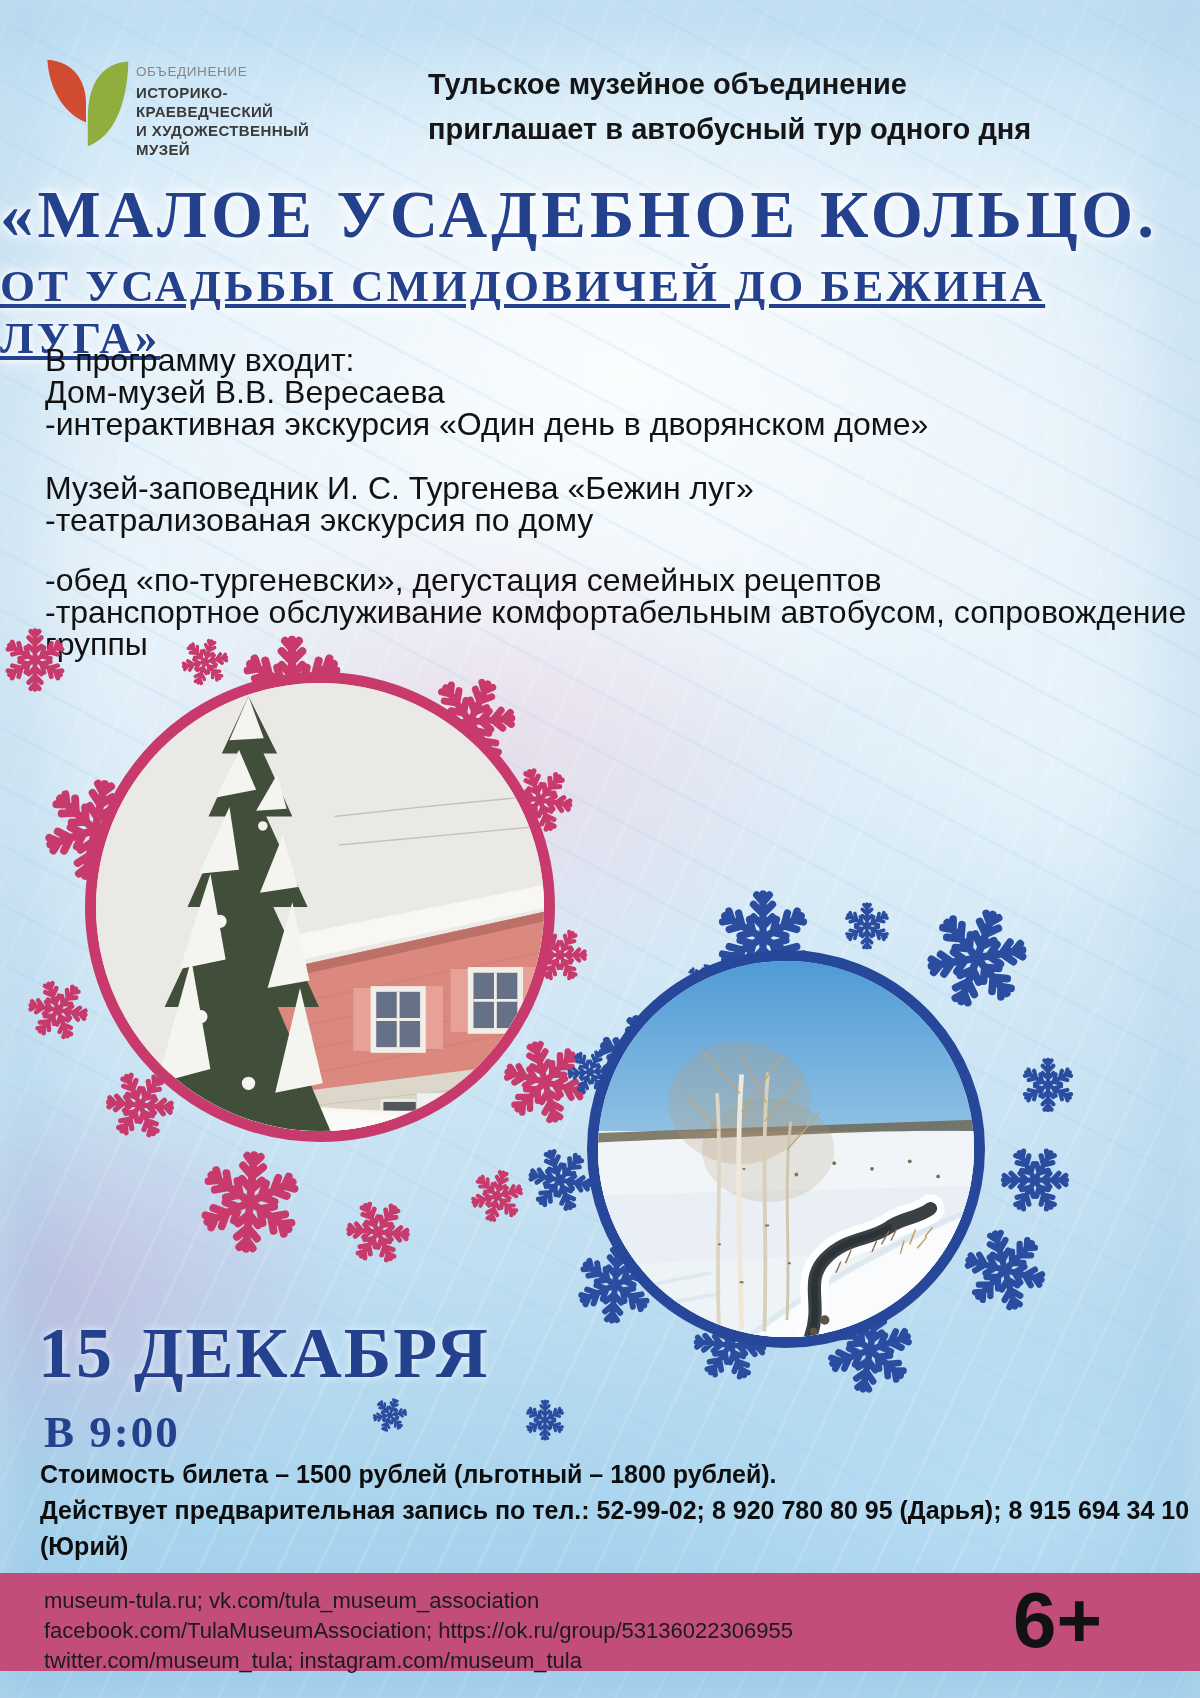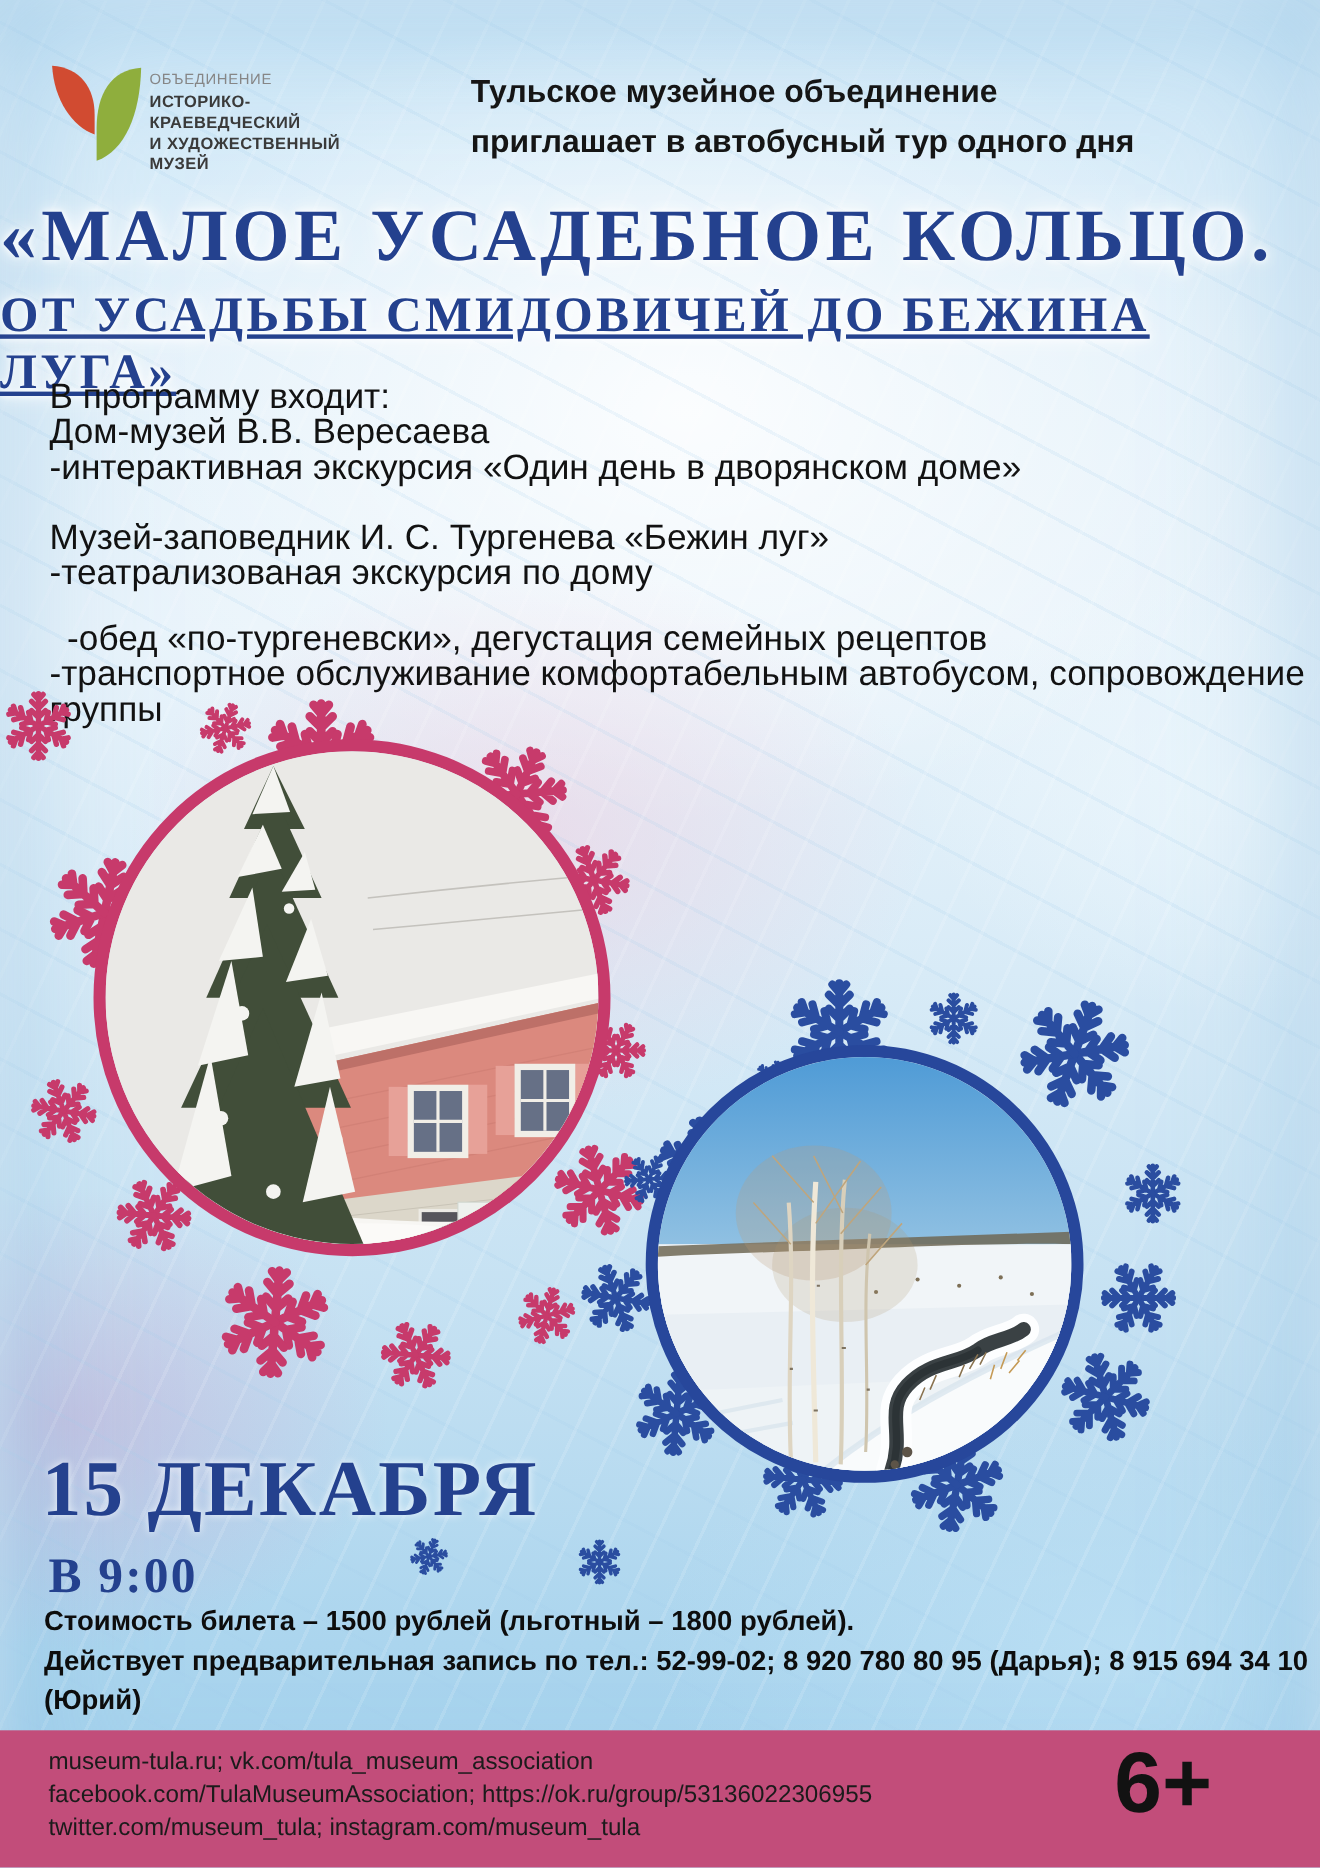--- a/index.html
+++ b/index.html
@@ -38,21 +38,21 @@
   
   .title { left:0; right:0; text-align:left; color:var(--title-blue,#24418e);
     font-family:"Liberation Serif","DejaVu Serif",serif; font-weight:bold;
     text-shadow:0 0 6px #fff, 0 0 14px #fff, 0 0 26px rgba(255,255,255,.85); }
   .title-1 { top:176px; font-size:67px; letter-spacing:4px; }
   .title-2 { top:260px; font-size:45px; letter-spacing:3px;text-decoration:underline; }
 
   
   .program { left:45px; top:344px; font-size:32px; line-height:32px; color:#121212; }
   .program .gap2 { margin-top:32px; }
-  .program .gap3 { margin-top:28px;margin-left:16px; }
+  .program .gap3 { margin-top:28px; }
 
   
   .circle { position:absolute; border-radius:50%; overflow:hidden; box-sizing:border-box; background:#dfe8ee; }
   .circle svg { display:block; width:100%; height:100%; }
   .ring-pink { border:11px solid var(--accent-pink,#c73a6b); left:85px; top:672px; width:470px; height:470px; }
   .ring-blue { border:11px solid var(--accent-blue-dark,#27479b); left:587px; top:950px; width:398px; height:398px; }
 
   .flake { position:absolute; transform:translate(-50%,-50%) rotate(var(--r,0deg));
     stroke:currentColor; fill:none; stroke-width:7; stroke-linecap:round; pointer-events:none; }
   .flake.pink { color:var(--accent-pink,#c73a6b); }
@@ -62,21 +62,21 @@
   .date-day { left:38px; top:1312px; font-family:"Liberation Serif","DejaVu Serif",serif;
     font-weight:bold; font-size:72px; letter-spacing:2px; color:var(--title-blue,#24418e);
     text-shadow:0 0 8px rgba(255,255,255,.8);text-align:right; }
   .date-time { left:44px; top:1406px; font-family:"Liberation Serif","DejaVu Serif",serif;
     font-weight:bold; font-size:45px; letter-spacing:2px; color:var(--title-blue,#24418e); }
 
   
   .pricing { left:40px; top:1456px; font-size:25px; font-weight:bold; line-height:36px; color:#0d0d0d; }
 
   
-  .footer { left:0; right:0; top:1573px; height:125px; background:var(--footer-pink,#c24d7a); }
+  .footer { left:0; right:0; top:1573px; height:98px; background:var(--footer-pink,#c24d7a); }
   .footer-links { position:absolute; left:44px; top:13px; font-size:22px; line-height:30px; color:#1b1b1b; }
   .age { position:absolute; right:98px; top:2px; font-size:78px; font-weight:600; color:#121212; }
 </style>
 </head>
 <body>
 
 <svg width="0" height="0" style="position:absolute">
   <defs>
     <g id="flake-arm">
       <path d="M0 0 L0 -42 M0 -11 L9 -20 M0 -11 L-9 -20 M0 -23 L9 -32 M0 -23 L-9 -32 M0 -34 L6 -41 M0 -34 L-6 -41"></path>

